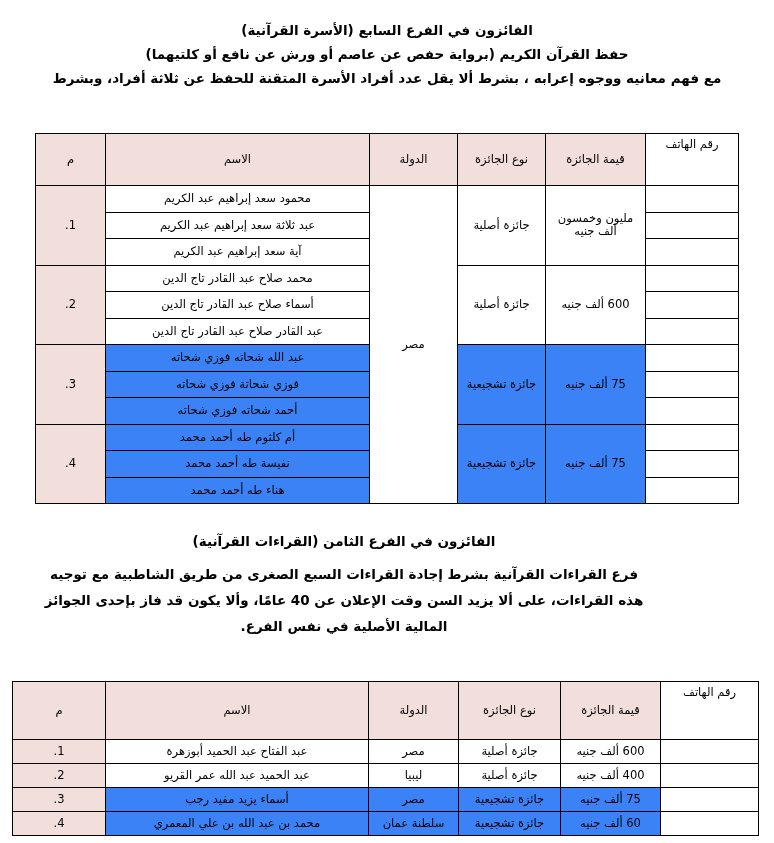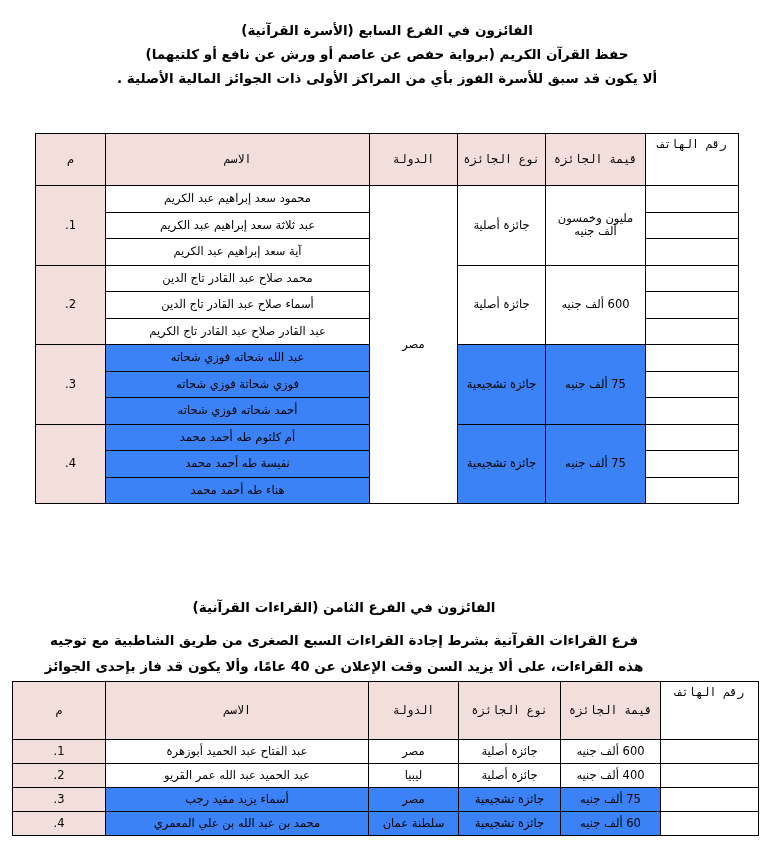--- a/index.html
+++ b/index.html
@@ -40,21 +40,21 @@
 
   #section1-heading {
     position: absolute;
     top: 18px;
     left: 0;
     width: 774px;
   }
 
   #section2-heading {
     position: absolute;
-    top: 595px;
+    top: 529px;
     left: 0;
     width: 688px;
   }
   #section2-heading .body-para {
     display: block;
     margin: 8px auto;
     width: 600px;
     font-size: 13.5px;
     line-height: 26px;
     text-align: center;
@@ -111,34 +111,34 @@
     font-size: 12px;
   }
   .cell-num {
     font-weight: normal;
     font-size: 13px;
     direction: ltr;
   }
   .cell-country { font-size: 12px; }
   .cell-prizetype { font-size: 11.5px; margin-top: 36px; }
   .cell-prizevalue { font-size: 11.5px; }
-  .hdr-row th { font-size: 11.5px; font-weight: normal; font-family: Liberation Mono, monospace; }
+  .hdr-row th { font-size: 11.5px; font-weight: normal; }
   .hdr-phone { vertical-align: top !important; padding-top: 4px !important; }
 
   .tiny-val { line-height: 14px; }
 </style>
 </head>
 <body>
 
 <div class="page">
 
   <div class="heading-block" id="section1-heading">
     <span class="hline">الفائزون في الفرع السابع (الأسرة القرآنية)</span>
     <span class="hline">حفظ القرآن الكريم (برواية حفص عن عاصم أو ورش عن نافع أو كلتيهما)</span>
-    <span class="hline">ألا يكون قد سبق للأسرة الفوز بأي من المراكز الأولى ذات الجوائز المالية الأصلية .</span>
+    <span class="hline">مع فهم معانيه ووجوه إعرابه ، بشرط ألا يقل عدد أفراد الأسرة المتقنة للحفظ عن ثلاثة أفراد، وبشرط</span>
   </div>
 
   <table class="award-table" id="table-winners-family">
     <colgroup>
       <col style="width:93px">
       <col style="width:100px">
       <col style="width:88px">
       <col style="width:88px">
       <col style="width:264px">
       <col style="width:70px">
@@ -178,21 +178,21 @@
         <td class="fill-white cell-prizetype" rowspan="3">جائزة أصلية</td>
         <td class="fill-white cell-name">محمد صلاح عبد القادر تاج الدين</td>
         <td class="fill-pink cell-num" rowspan="3">.2</td>
       </tr>
       <tr>
         <td class="fill-white"></td>
         <td class="fill-white cell-name">أسماء صلاح عبد القادر تاج الدين</td>
       </tr>
       <tr>
         <td class="fill-white"></td>
-        <td class="fill-white cell-name">عبد القادر صلاح عبد القادر تاج الكريم</td>
+        <td class="fill-white cell-name">عبد القادر صلاح عبد القادر تاج الدين</td>
       </tr>
 
       <tr>
         <td class="fill-white"></td>
         <td class="fill-green cell-prizevalue" rowspan="3">75 ألف جنيه</td>
         <td class="fill-green cell-prizetype" rowspan="3">جائزة تشجيعية</td>
         <td class="fill-green cell-name">عبد الله شحاته فوزي شحاته</td>
         <td class="fill-pink cell-num" rowspan="3">.3</td>
       </tr>
       <tr>

